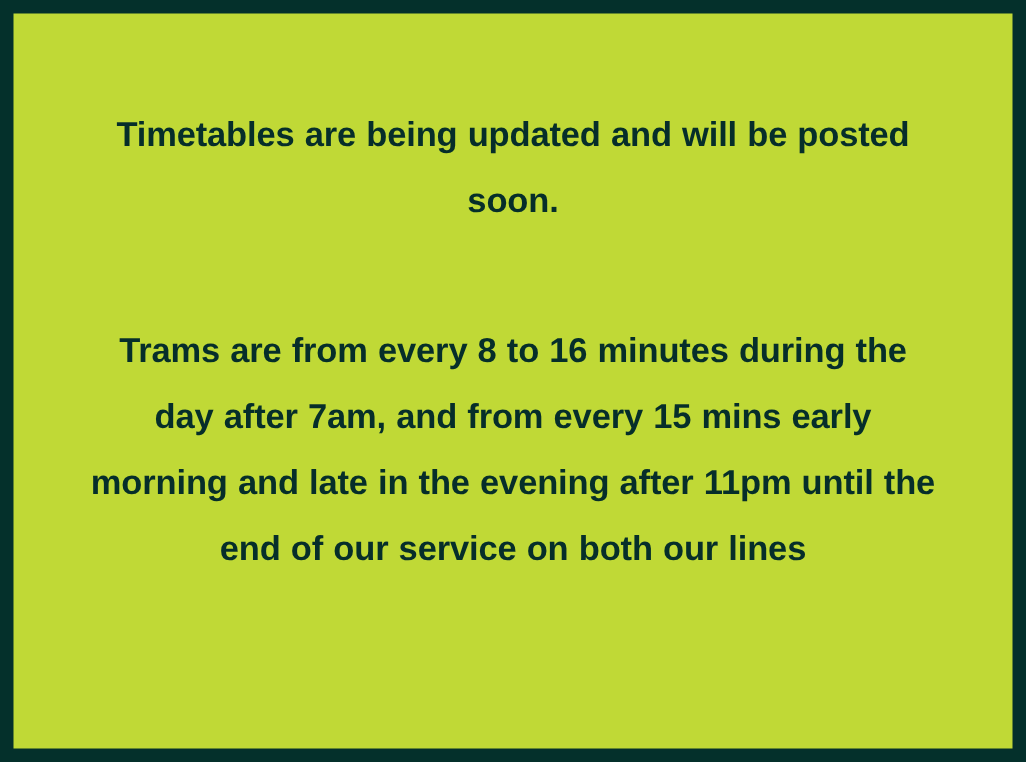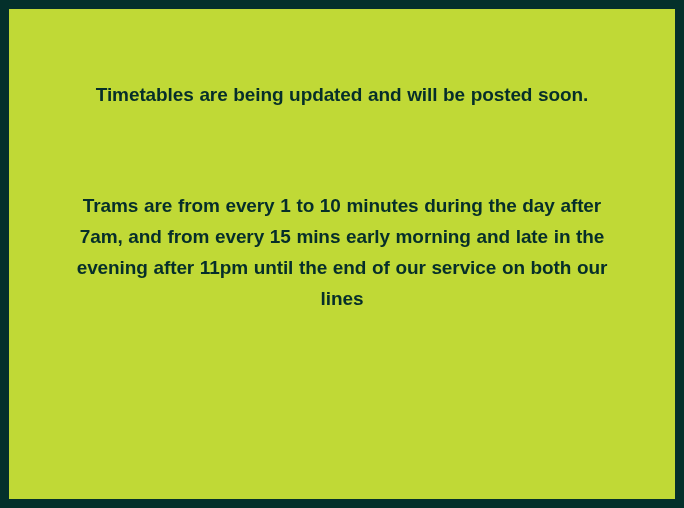--- a/index.html
+++ b/index.html
@@ -31,38 +31,38 @@
   #notice-body {
     box-sizing: border-box;
     position: absolute;
     left: 0;
     right: 0;
     top: 58px;
     padding: 0 48px;
     text-align: center;
   }
   .notice-paragraph {
-    margin: 12px;
+    margin: 0;
     color: #062e2a;
     font-family: "Liberation Sans", sans-serif;
     font-weight: bold;
-    font-size: 19px;
-    line-height: 31px;
+    font-size: 23px;
+    line-height: 44px;
     letter-spacing: -0.1px;
     text-align: center;
     word-spacing: 0.5px;
   }
   #paragraph-spacer {
     height: 56px;
   }
 </style>
 </head>
 <body>
 
 <div id="notice-frame">
   <div id="notice-panel">
     <div id="notice-body">
       <p class="notice-paragraph">Timetables are being updated and will be posted soon.</p>
       <div id="paragraph-spacer"></div>
-      <p class="notice-paragraph">Trams are from every 1 to 10 minutes during the day after 7am, and from every 15 mins early morning and late in the evening after 11pm until the end of our service on both our lines</p>
+      <p class="notice-paragraph">Trams are from every 8 to 16 minutes during the day after 7am, and from every 15 mins early morning and late in the evening after 11pm until the end of our service on both our lines</p>
     </div>
   </div>
 </div>
 
 </body></html>

